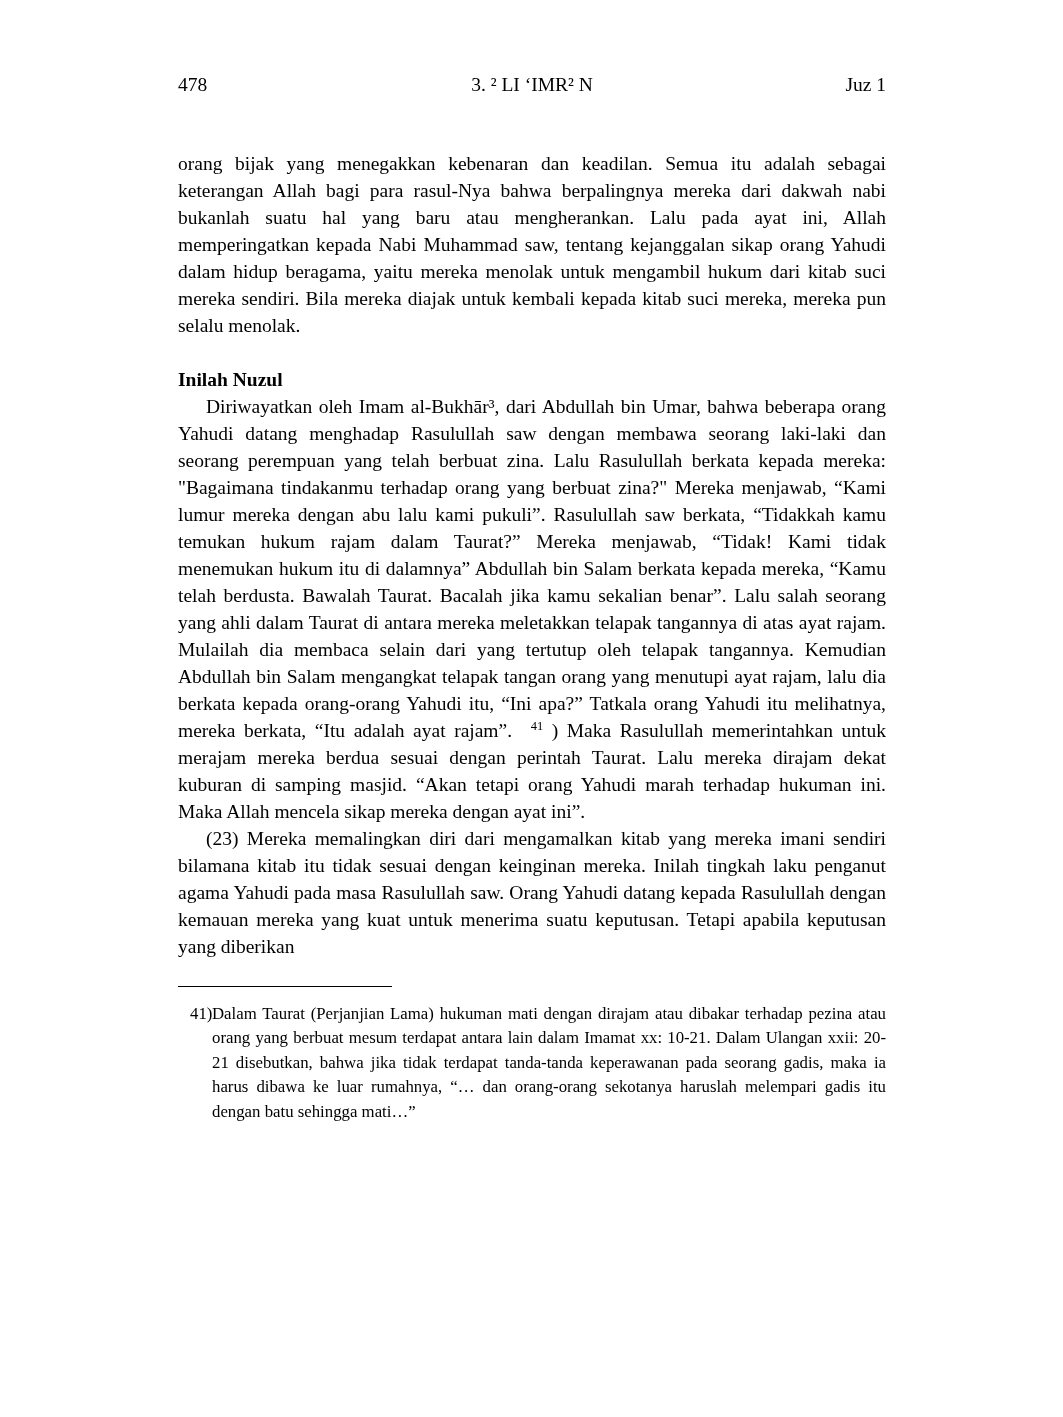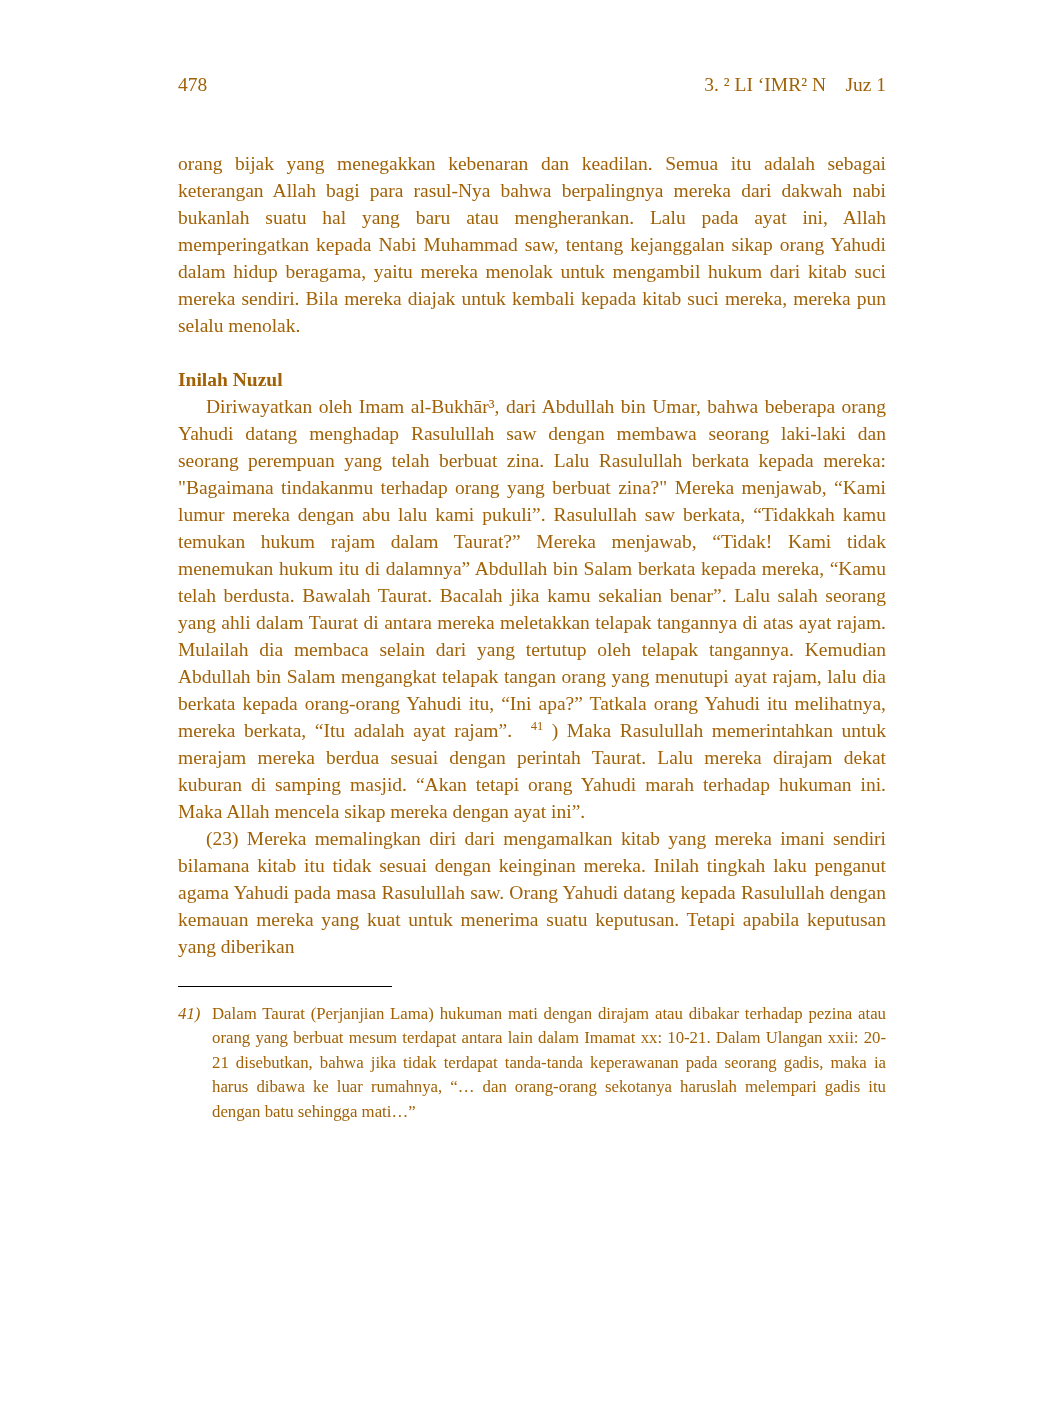--- a/index.html
+++ b/index.html
@@ -2,39 +2,39 @@
 <html><head>
 <meta charset="utf-8">
 <style>
   * { margin: 0; padding: 0; box-sizing: border-box; }
   html, body { background: #ffffff; }
   .page {
     position: relative;
     width: 1063px;
     height: 1417px;
     background: #ffffff;
-    color: #a16207;
+    color: #000000;
     font-family: "Liberation Serif", serif;
     overflow: hidden;
   }
   .content {
     position: absolute;
     left: 178px;
     top: 72px;
     width: 708px;
   }
   .page-header {
     display: flex;
     justify-content: space-between;
     align-items: baseline;
     font-size: 19.5px;
     line-height: 26px;
     margin-bottom: 52px;
   }
-  .page-header .hdr-center { text-align: right; flex: 1; }
+  .page-header .hdr-center { text-align: center; flex: 1; }
   .page-header .hdr-left { min-width: 60px; text-align: left; }
   .page-header .hdr-right { min-width: 60px; text-align: right; }
   .body-text {
     font-size: 19.5px;
     line-height: 27px;
     text-align: justify;
   }
   .para { margin: 0; }
   .para.indent { text-indent: 28px; }
   .section-heading {
@@ -60,23 +60,22 @@
   }
   .footnote {
     position: relative;
     padding-left: 34px;
     font-size: 16.8px;
     line-height: 24.4px;
     text-align: justify;
   }
   .fn-marker {
     position: absolute;
-    left: 0;
+    left: 12px;
     top: 0;
-    font-style: italic;
   }
 </style>
 </head>
 <body>
 
 <div class="page">
   <div class="content">
 
     <header class="page-header">
       <span class="hdr-left">478</span>

